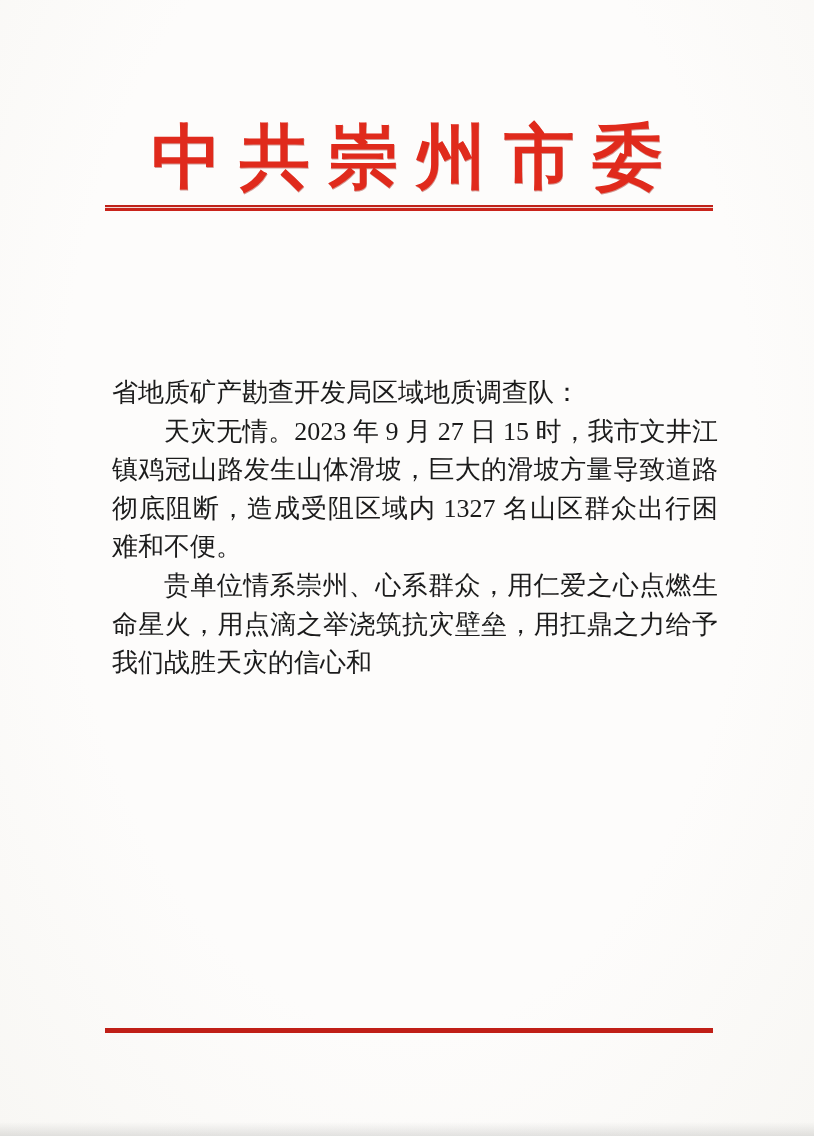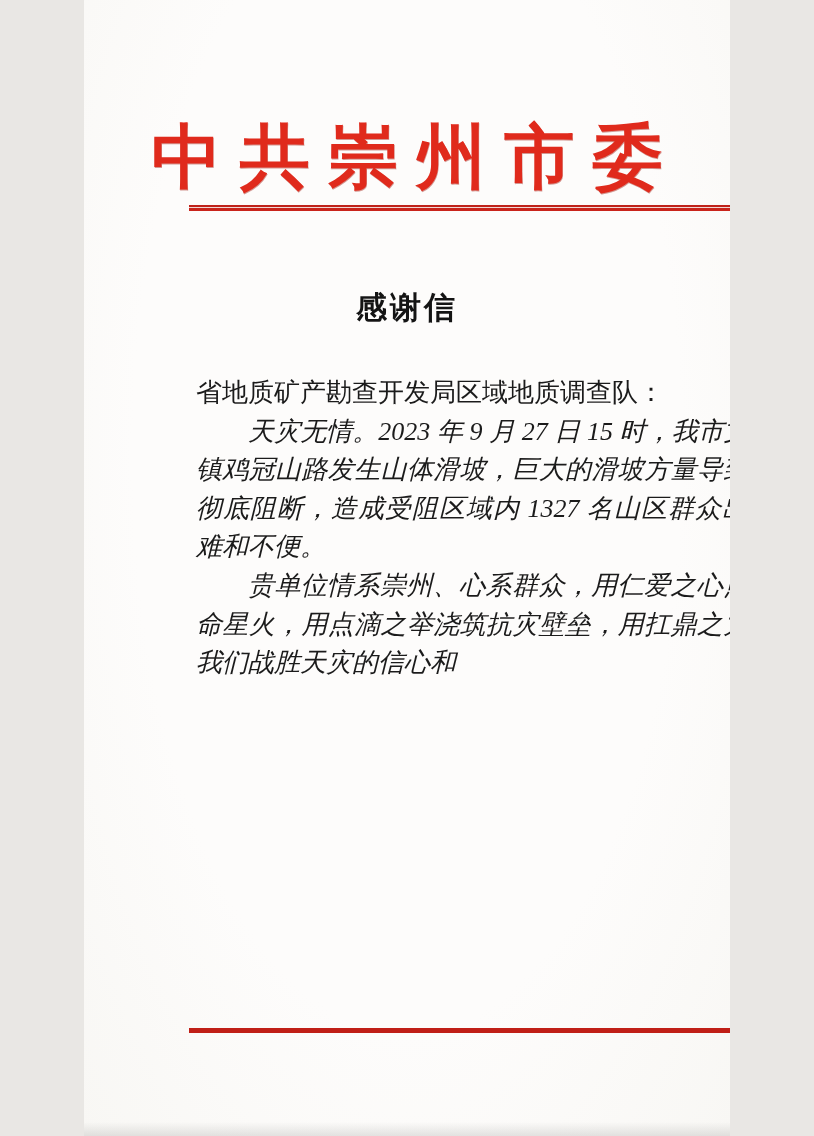--- a/index.html
+++ b/index.html
@@ -2,21 +2,21 @@
 <html><head>
 <meta charset="utf-8">
 <style>
   html, body {
     margin: 0;
     padding: 0;
     background: #e9e7e4;
   }
   .page {
     position: relative;
-    width: 646px;
+    width: 814px;
     height: 1136px;
     margin: 0 auto;
     background:
       radial-gradient(ellipse at 50% 40%, #fdfcfb 60%, #f8f7f4 100%),
       #fbfaf8;
     overflow: hidden;
     font-family: "Liberation Serif", serif;
   }
   
   .page::after {
@@ -75,41 +75,39 @@
     line-height: 38.6px;
     color: #1b1b1b;
     text-align: justify;
   }
   .body-text p {
     margin: 0;
     padding: 0;
   }
   .body-text p.para {
     text-indent: 2em;
-    font-style: italic;
   }
   .foot-rule {
     position: absolute;
     top: 1028px;
     left: 105px;
     width: 608px;
     height: 5px;
     background: #c01f17;
   }
 </style>
 </head>
 <body>
 
 <div class="page">
 
   <div class="letterhead">中共崇州市委</div>
 
   <div class="head-rule"></div>
 
-  <h1 class="doc-title">感谢信</h1>
 
   <main class="body-text">
     <p class="salutation">省地质矿产勘查开发局区域地质调查队：</p>
     <p class="para">天灾无情。2023 年 9 月 27 日 15 时，我市文井江镇鸡冠山路发生山体滑坡，巨大的滑坡方量导致道路彻底阻断，造成受阻区域内 1327 名山区群众出行困难和不便。</p>
     <p class="para">贵单位情系崇州、心系群众，用仁爱之心点燃生命星火，用点滴之举浇筑抗灾壁垒，用扛鼎之力给予我们战胜天灾的信心和</p>
   </main>
 
   <div class="foot-rule"></div>
 
 </div>

